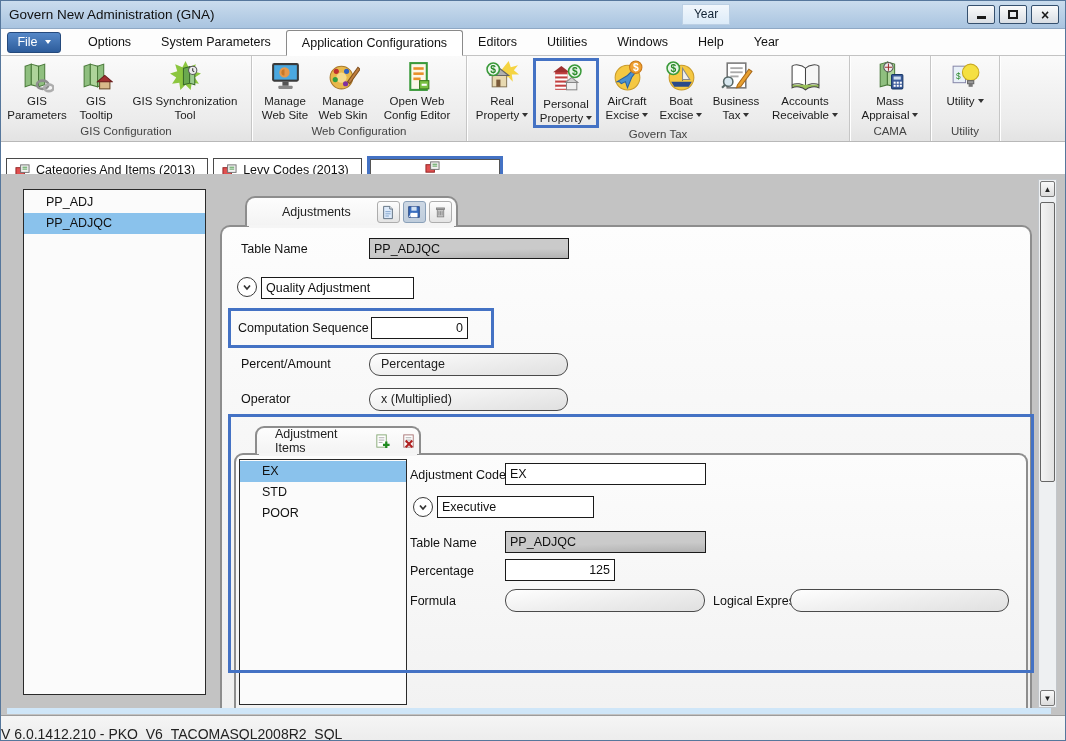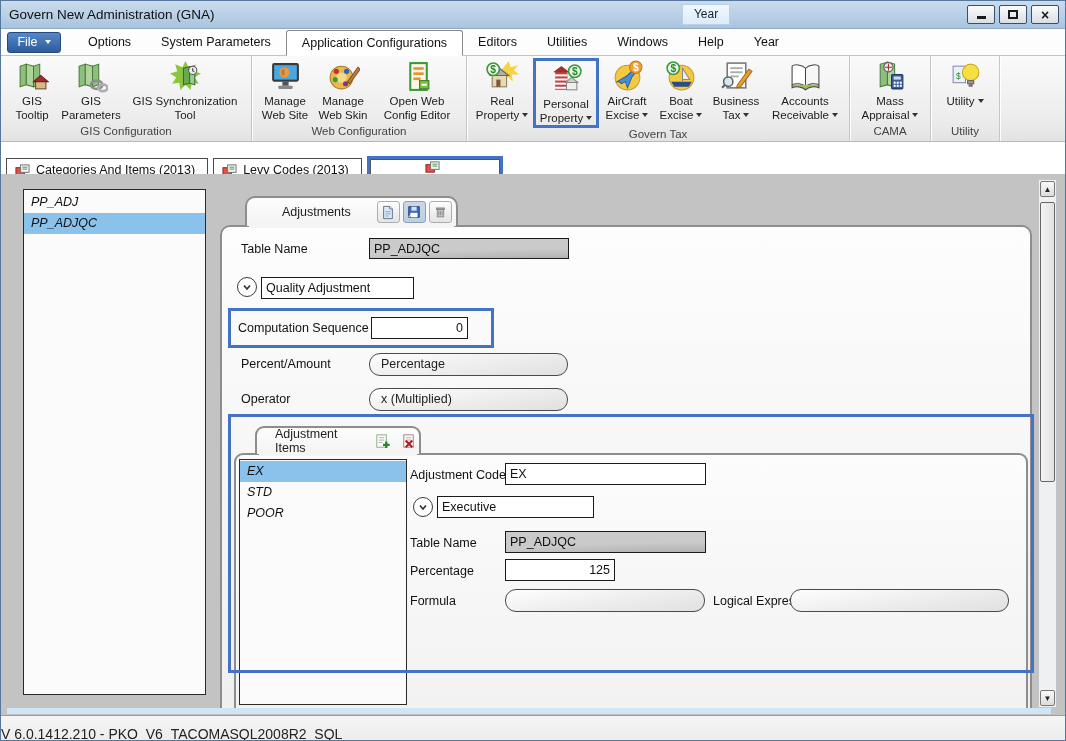--- a/index.html
+++ b/index.html
@@ -80,21 +80,21 @@
   .dtab-active-wrap { border:3px solid #4472c4; background:#fff; height:30px;
     display:inline-flex; align-items:stretch; }
   .dtab-active-wrap .dtab { border:1px solid #555; border-bottom:none; margin:0; height:100%;flex-direction:column; }
   .dtab svg { flex:0 0 auto; }
   
   .content { position:absolute; top:173px; left:0; width:100%; height:541px; background:#c3c3c3; }
   .sidebar-list {
     position:absolute; left:22px; top:15px; width:183px; height:506px;
     background:#fbfbfb; border:1px solid #2a2a2a; padding-top:2px;
   }
-  .li { height:21px; line-height:21px; padding-left:7px; font-size:12.5px;font-style:italic; }
+  .li { height:21px; line-height:21px; padding-left:22px; font-size:12.5px; }
   .li.sel { background:#8ac2ec; }
   
   .outer-panel { position:absolute; left:219px; top:22px; width:812px; height:512px; }
   .gtab {
     position:absolute; background:linear-gradient(#fdfdfd,#f3f3f3);
     border:2px solid #8d8d8d; border-bottom:none; border-radius:10px 10px 0 0;
     display:flex; align-items:center; z-index:2;
   }
   .gbody {
     position:absolute; background:linear-gradient(#fdfdfd,#efefef);
@@ -196,39 +196,39 @@
     <div class="menu-item">Utilities</div>
     <div class="menu-item">Windows</div>
     <div class="menu-item">Help</div>
     <div class="menu-item">Year</div>
   </div>
 
   <div class="ribbon">
 
     <div class="rgroup">
       <div class="rbuttons">
+        <div class="rbtn" style="width:64px">
+          <svg viewBox="0 0 32 32">
+              <path d="M4 6 10 4v20l-6 2z" fill="#8fbf7f" stroke="#4a7a3a"></path>
+              <path d="M10 4l7 2v20l-7-2z" fill="#aed49a" stroke="#4a7a3a"></path>
+              <path d="M17 6l6-2v20l-6 2z" fill="#8fbf7f" stroke="#4a7a3a"></path>
+              <ellipse cx="21" cy="24" rx="5.5" ry="4" fill="none" stroke="#8e8e8e" stroke-width="2.5"></ellipse>
+              <ellipse cx="27" cy="27" rx="4.5" ry="3.2" fill="none" stroke="#adadad" stroke-width="2.5"></ellipse>
+            </svg>
+          <span class="rlabel"><span>GIS Parameters</span></span>
+        </div>
         <div class="rbtn" style="width:54px">
           <svg viewBox="0 0 32 32">
               <path d="M4 6 10 4v20l-6 2z" fill="#8fbf7f" stroke="#4a7a3a"></path>
               <path d="M10 4l7 2v20l-7-2z" fill="#aed49a" stroke="#4a7a3a"></path>
               <path d="M17 6l6-2v20l-6 2z" fill="#8fbf7f" stroke="#4a7a3a"></path>
               <rect x="19" y="20" width="10" height="8" fill="#d9b98a" stroke="#6a4a2a"></rect>
               <path d="M17 21l7-6 7 6z" fill="#a03030" stroke="#6a1a1a"></path>
             </svg>
           <span class="rlabel"><span>GIS Tooltip</span></span>
-        </div>
-        <div class="rbtn" style="width:64px">
-          <svg viewBox="0 0 32 32">
-              <path d="M4 6 10 4v20l-6 2z" fill="#8fbf7f" stroke="#4a7a3a"></path>
-              <path d="M10 4l7 2v20l-7-2z" fill="#aed49a" stroke="#4a7a3a"></path>
-              <path d="M17 6l6-2v20l-6 2z" fill="#8fbf7f" stroke="#4a7a3a"></path>
-              <ellipse cx="21" cy="24" rx="5.5" ry="4" fill="none" stroke="#8e8e8e" stroke-width="2.5"></ellipse>
-              <ellipse cx="27" cy="27" rx="4.5" ry="3.2" fill="none" stroke="#adadad" stroke-width="2.5"></ellipse>
-            </svg>
-          <span class="rlabel"><span>GIS Parameters</span></span>
         </div>
         <div class="rbtn" style="width:124px">
           <svg viewBox="0 0 32 32">
               <polygon points="16,1 19,7 26,4 24,11 31,13 25,17 29,23 22,22 21,29 16,24 11,29 10,22 3,23 7,17 1,13 8,11 6,4 13,7" fill="#8cc63f"></polygon>
               <path d="M14 8l6-1.5v16L14 24z" fill="#6aa84f" stroke="#3a6b2a"></path>
               <path d="M20 6.5l5 1.5v16l-5-1.5z" fill="#9ccc8f" stroke="#3a6b2a"></path>
               <circle cx="23" cy="10" r="4" fill="#ececec" stroke="#555"></circle>
               <path d="M23 8v2.5l1.5 1" stroke="#333" fill="none"></path>
             </svg>
           <span class="rlabel"><span>GIS Synchronization Tool</span></span>

